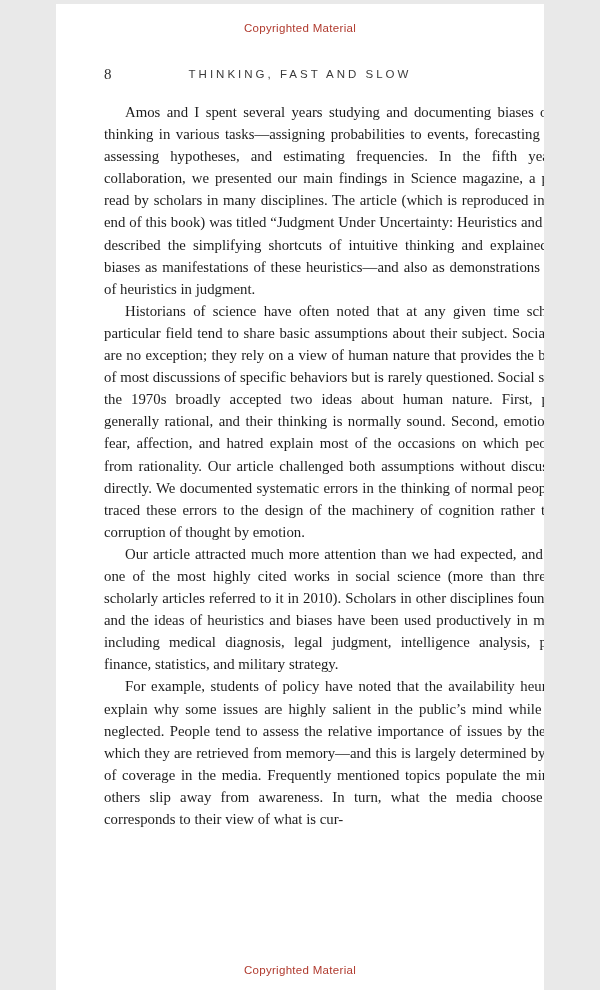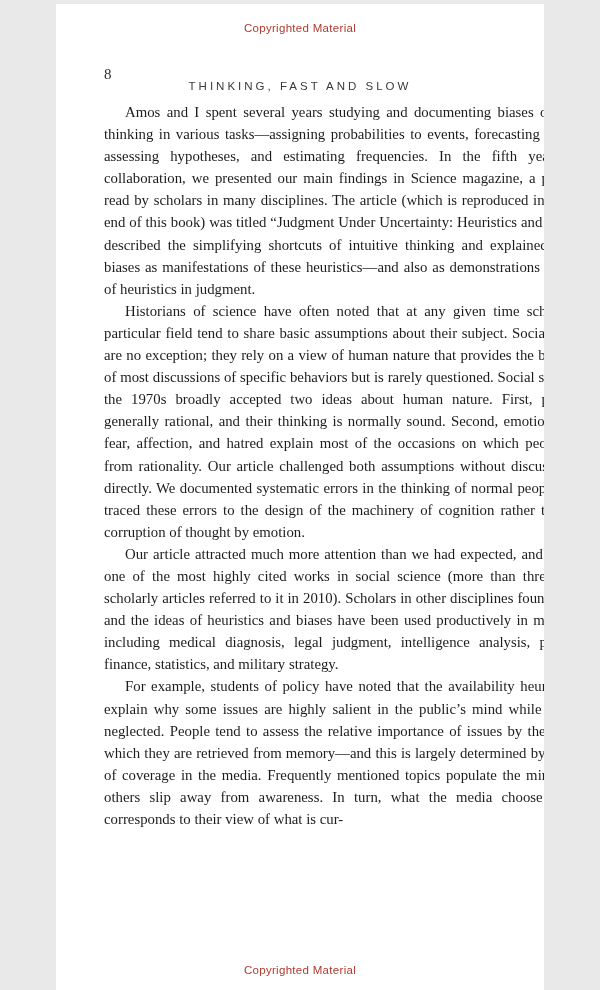--- a/index.html
+++ b/index.html
@@ -41,21 +41,21 @@
     position: absolute;
     left: 0;
     top: 0;
     font-size: 15px;
     color: #2e2e2e;
   }
   .head-title {
     position: absolute;
     left: 0;
     right: 0;
-    top: 14px;
+    top: 2px;
     text-align: center;
     font-family: "Liberation Sans", "DejaVu Sans", sans-serif;
     font-size: 11.5px;
     letter-spacing: 3px;
     color: #3a3a3a;
   }
   .body-text {
     position: absolute;
     top: 97px;
     left: 48px;

